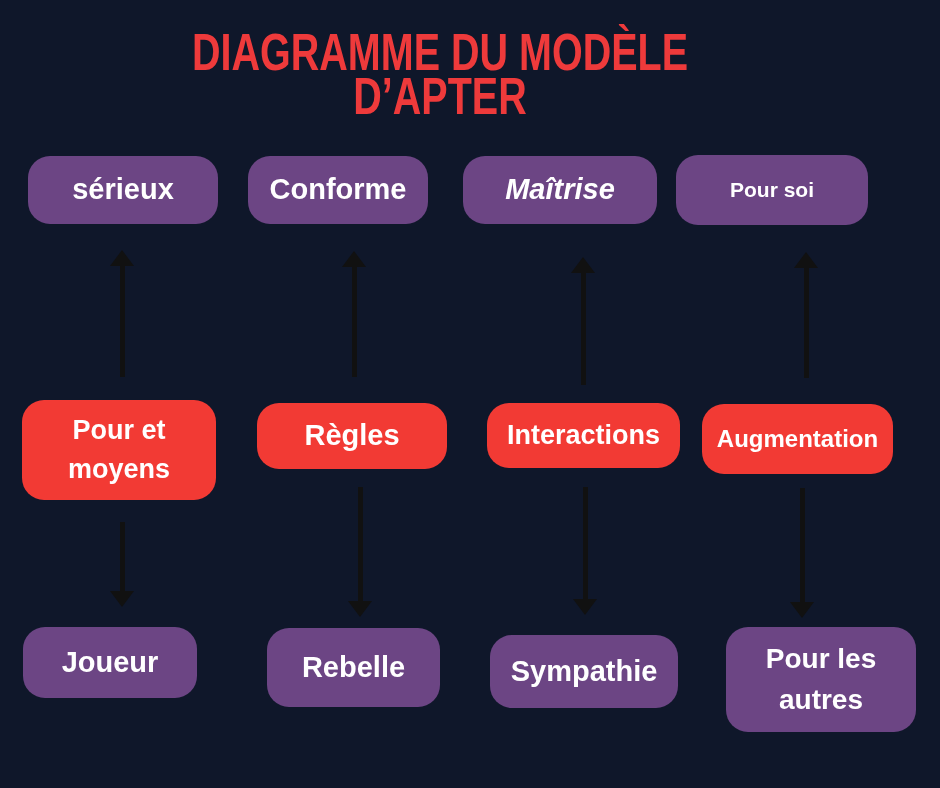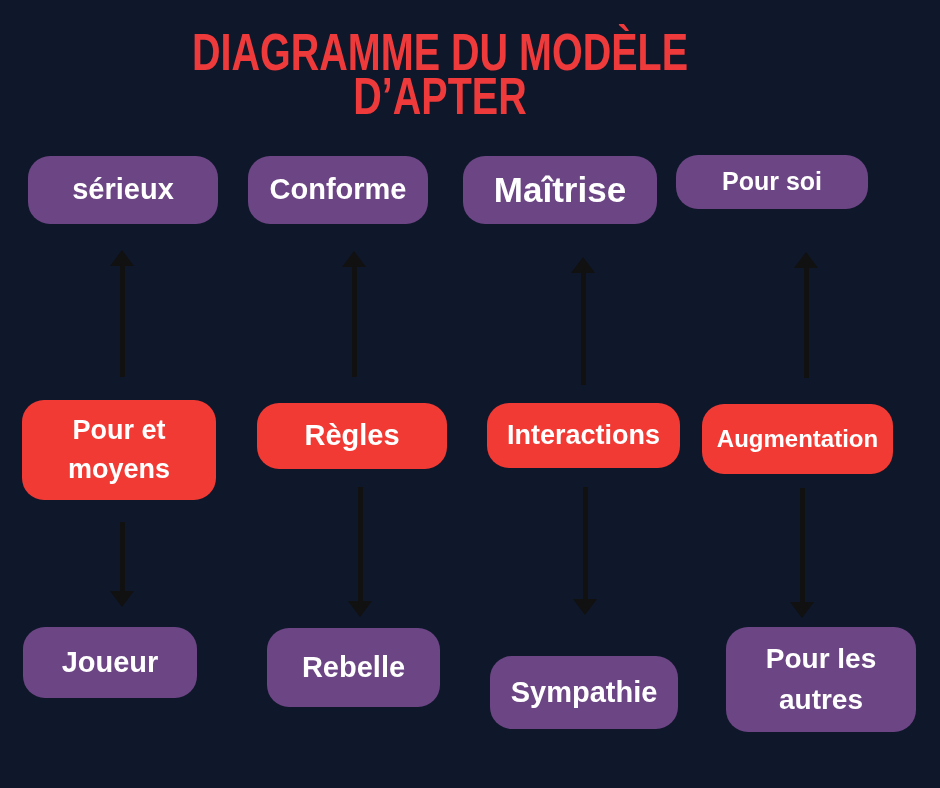--- a/index.html
+++ b/index.html
@@ -94,33 +94,33 @@
     <div class="head-up"></div>
     <div class="shaft"></div>
   </div>
   <div class="box red" style="left:257px; top:403px; width:190px; height:66px; font-size:29px;">Règles</div>
   <div class="arrow" style="left:348px; top:487px; height:130px;">
     <div class="shaft"></div>
     <div class="head-down"></div>
   </div>
   <div class="box purple" style="left:267px; top:628px; width:173px; height:79px; font-size:29px;">Rebelle</div>
 
-  <div class="box purple" style="left:463px; top:156px; width:194px; height:68px; font-size:35px;">Maîtrise</div>
+  <div class="box purple" style="left:463px; top:156px; width:194px; height:68px; font-size:29px;font-style:italic;">Maîtrise</div>
   <div class="arrow" style="left:571px; top:257px; height:128px;">
     <div class="head-up"></div>
     <div class="shaft"></div>
   </div>
   <div class="box red" style="left:487px; top:403px; width:193px; height:65px; font-size:27px;">Interactions</div>
   <div class="arrow" style="left:573px; top:487px; height:128px;">
     <div class="shaft"></div>
     <div class="head-down"></div>
   </div>
-  <div class="box purple" style="left:490px; top:656px; width:188px; height:73px; font-size:29px;">Sympathie</div>
+  <div class="box purple" style="left:490px; top:635px; width:188px; height:73px; font-size:29px;">Sympathie</div>
 
-  <div class="box purple" style="left:676px; top:155px; width:192px; height:54px; font-size:25px;">Pour soi</div>
+  <div class="box purple" style="left:676px; top:155px; width:192px; height:70px; font-size:21px;">Pour soi</div>
   <div class="arrow" style="left:794px; top:252px; height:126px;">
     <div class="head-up"></div>
     <div class="shaft"></div>
   </div>
   <div class="box red" style="left:702px; top:404px; width:191px; height:70px; font-size:24px;">Augmentation</div>
   <div class="arrow" style="left:790px; top:488px; height:130px;">
     <div class="shaft"></div>
     <div class="head-down"></div>
   </div>
   <div class="box purple" style="left:726px; top:627px; width:190px; height:105px; font-size:28px; line-height:1.45;">Pour les autres</div>

